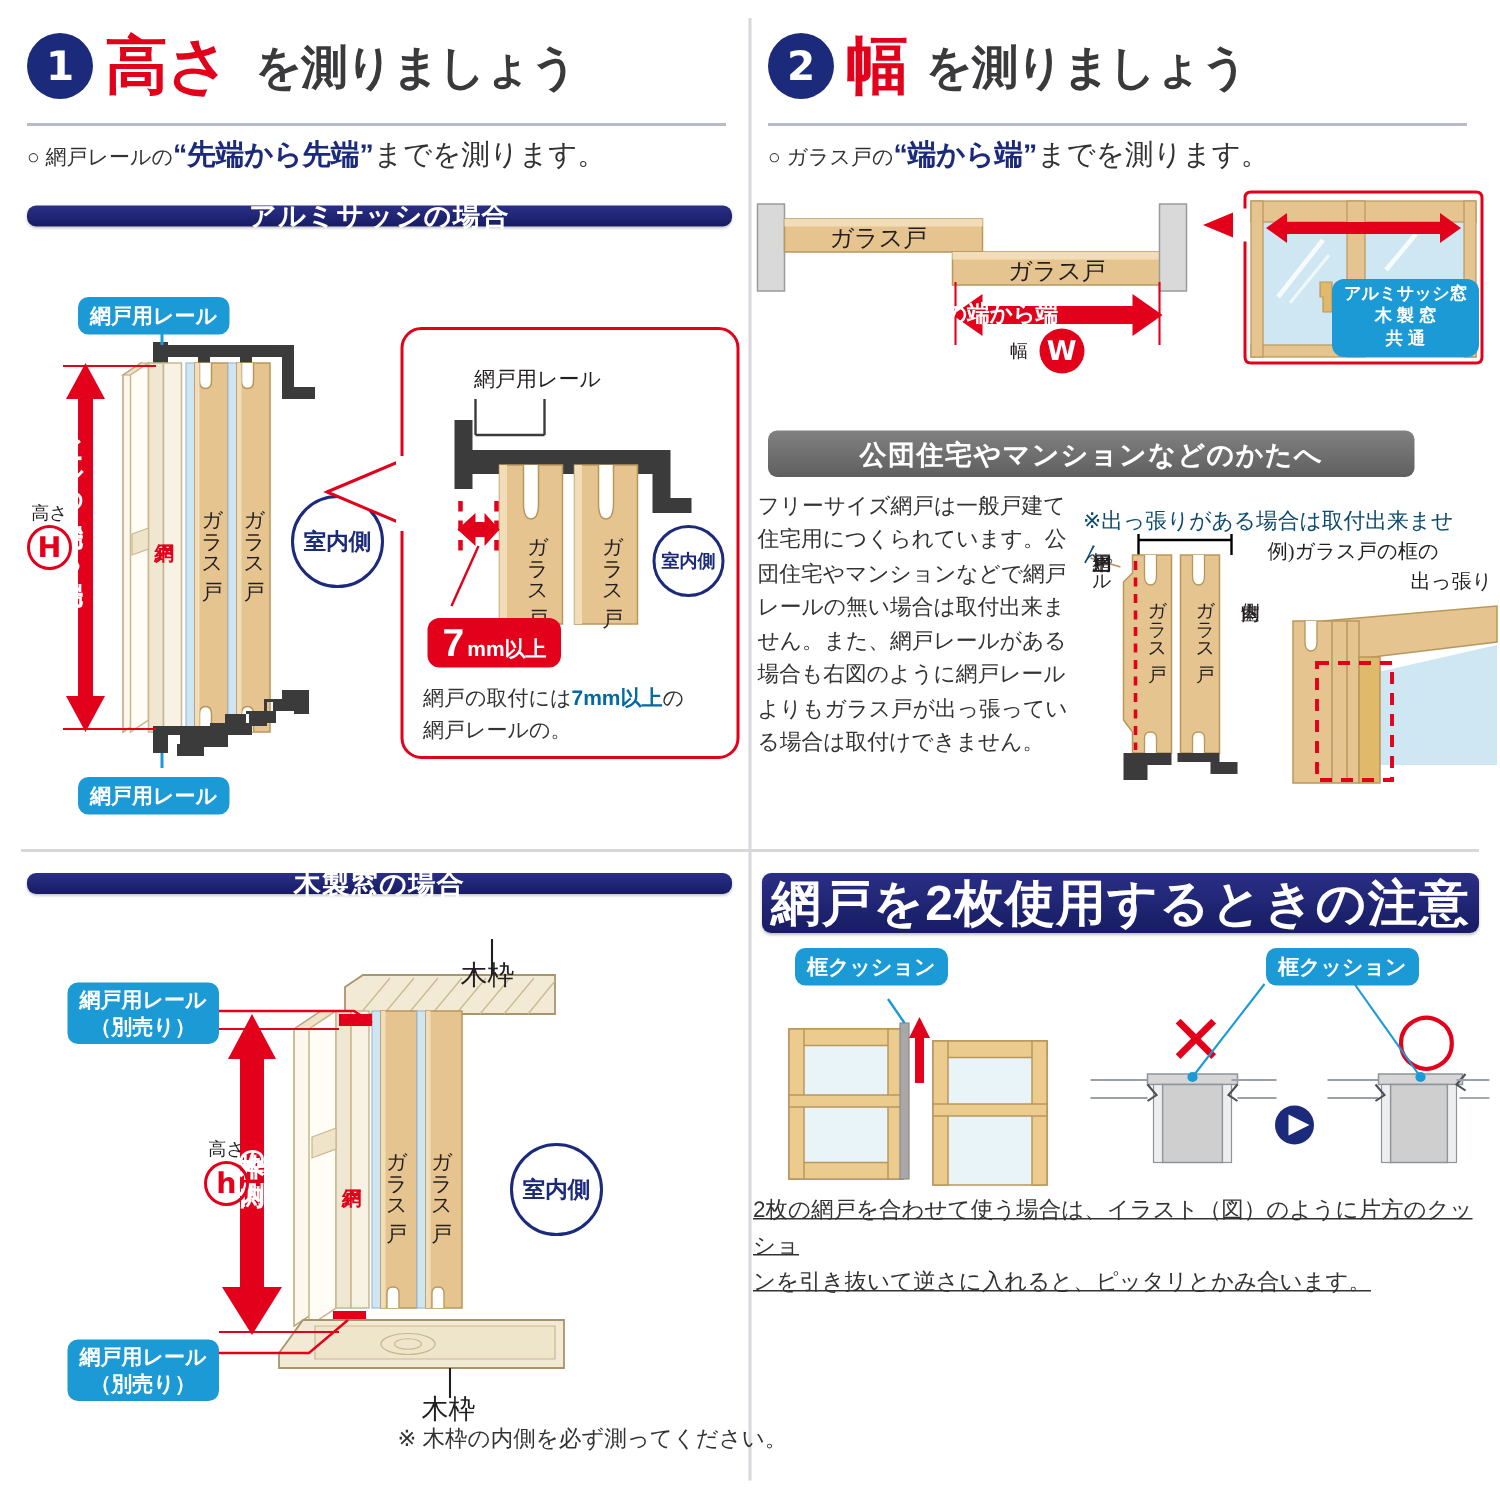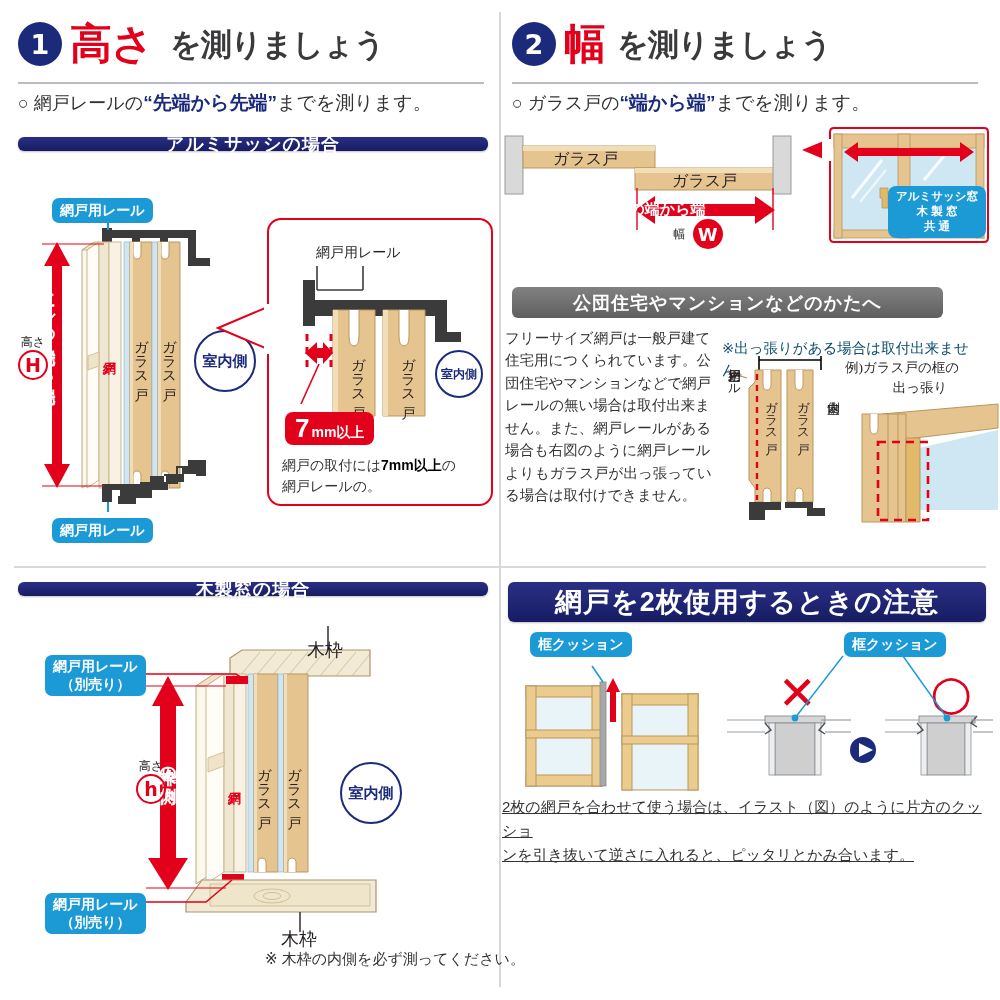--- a/index.html
+++ b/index.html
@@ -37,39 +37,39 @@
     font-size: 31px; font-weight: bold; color: #3a3a3c;
     letter-spacing: -1px;
   }
   .step-rule {
     position: absolute; height: 2px; background: #b9b9cc;
   }
   .step-sub {
     position: absolute; font-size: 19px; color: #333; white-space: nowrap;
   }
   .step-sub b { color: #1b2a7a; }
-  .circ-mark { font-size: 18px; }
+  .circ-mark { font-size: 14px; }
 
   
   .barblue {
     position: absolute; height: 14px; border-radius: 6px;
     background: linear-gradient(#2a2f86, #171c63);
     color: #fff; font-size: 18px; font-weight: bold;
     display: flex; align-items: center; justify-content: center;
     letter-spacing: 1px;
     box-shadow: 0 1px 2px rgba(0,0,0,.25);
   }
   .bargray {
     position: absolute; height: 31px; border-radius: 6px;
     background: linear-gradient(#818181, #5f5f5f);
     color: #fff; font-size: 18px; font-weight: bold;
     display: flex; align-items: center; justify-content: center;
     letter-spacing: 1px;
   }
-  .barblue.big { height: 40px; font-size: 27px; }
+  .barblue.big { height: 40px; font-size: 33px; }
 
   
   .bluelbl {
     position: absolute;
     background: #1b9ad6; color: #fff;
     font-size: 14px; font-weight: bold;
     border-radius: 7px; padding: 4px 8px;
     white-space: nowrap; text-align: center; line-height: 1.18;
   }
   .bluelbl.two { padding: 3px 8px; }
@@ -116,21 +116,21 @@
     background: #fff;
   }
   .pillred {
     position: absolute; background: #e3001b; color: #fff;
     border-radius: 8px; display: flex; align-items: baseline;
     padding: 3px 10px; font-weight: bold;
   }
   .bodytxt {
     position: absolute; font-size: 14.5px; line-height: 1.5; color: #333;
   }
-  .bodytxt .hl { color: #000000; font-weight: bold; }
+  .bodytxt .hl { color: #0369a1; font-weight: bold; }
 
   .smalltxt { position: absolute; font-size: 14px; line-height:1.5; color:#0c4a6e;margin-top:11px; }
 
   .note { position: absolute; font-size: 15px; color: #333; }
 
   svg { position: absolute; overflow: visible; }
 </style>
 </head>
 <body>
 
@@ -361,21 +361,21 @@
     <line x1="2" y1="28" x2="-18" y2="22" stroke="#c08b5a" stroke-width="1.2"></line>
   </svg>
 
   <div class="vtext" style="left:728px;top:360px;font-size:12.5px;color:#231f20;">網戸用レール</div>
   <div class="vtext" style="left:765px;top:392px;font-size:12.5px;color:#231f20;">ガラス戸</div>
   <div class="vtext" style="left:797px;top:392px;font-size:12.5px;color:#231f20;">ガラス戸</div>
   <div class="vtext" style="left:827px;top:392px;font-size:12.5px;color:#231f20;">室内側</div>
 
   <div style="position:absolute;left:845px;top:358px;width:150px;font-size:13.5px;line-height:1.45;color:#231f20;font-family:Liberation Serif, serif;">
     <div>例)ガラス戸の框の</div>
-    <div style="text-align:center;">出っ張り</div>
+    <div style="text-align:right;">出っ張り</div>
   </div>
 
   <svg style="left:848px;top:398px;width:150px;height:140px;" viewBox="0 0 150 140">
 
     <path d="M62 52 L150 32 L150 112 L62 112 Z" fill="#cfe7f3"></path>
 
     <path d="M34 16 L150 6 L150 30 L34 44 Z" fill="#e5c48f" stroke="#b9975c" stroke-width="1"></path>
 
     <path d="M14 16 L58 16 L58 124 L14 124 Z" fill="#e5c48f" stroke="#b9975c" stroke-width="1"></path>
     <path d="M22 16 L22 30 Q22 36 26 36 Q30 36 30 30 L30 16" fill="#fff" stroke="#b9975c" stroke-width="0.9"></path>

